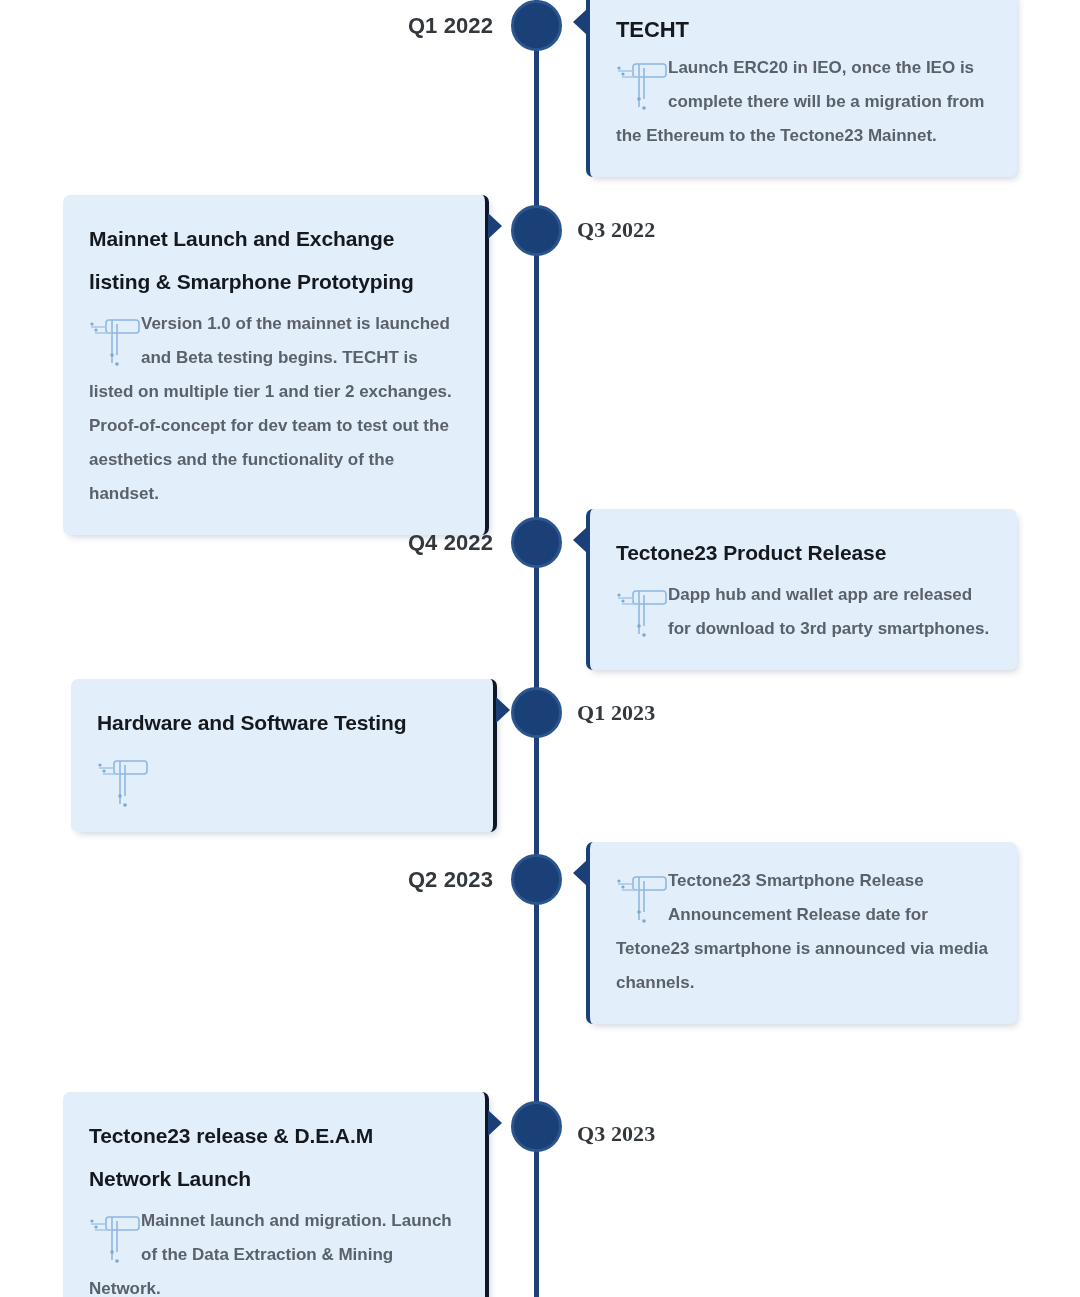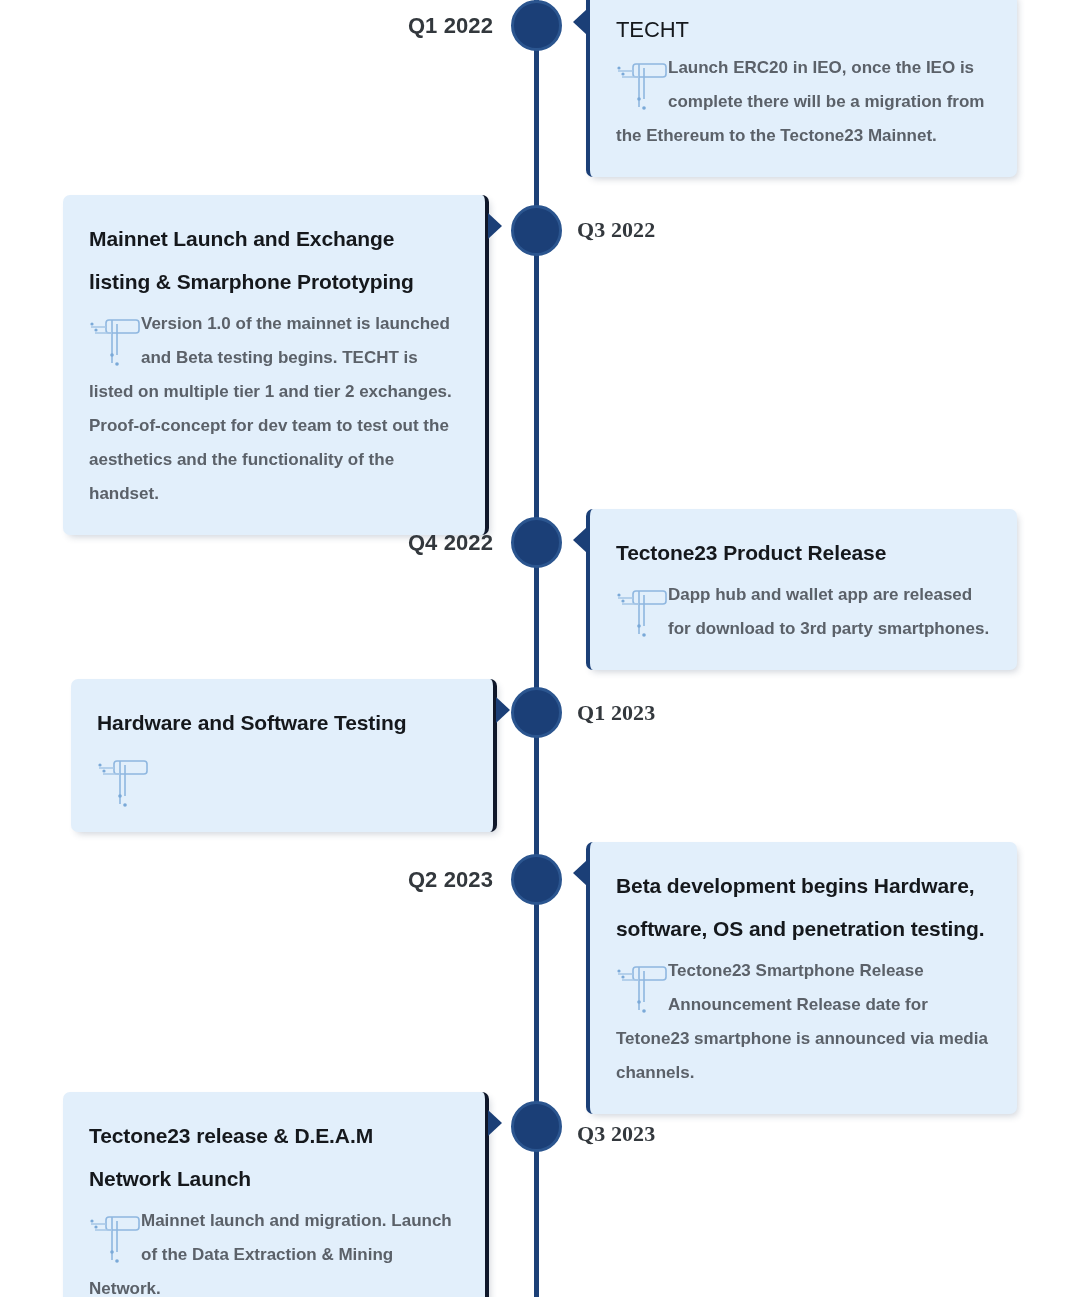--- a/index.html
+++ b/index.html
@@ -110,21 +110,21 @@
   
   .card-title {
     font-size: 21px;
     font-weight: 700;
     color: #15181c;
     line-height: 43px;
     margin: 0 0 4px 0;
     letter-spacing: -0.1px;
   }
   .card-title.thin {
-    font-weight: 400;
+    font-weight: 700;
     font-size: 22px;
     line-height: 34px;
   }
   .card-body {
     font-size: 17px;
     color: #5b6169;
     line-height: 34px;
     margin: 0;
     font-weight: 700;
   }
@@ -275,21 +275,20 @@
         </span>
       </p>
     </div>
   </div>
 
   <div class="tl-row" id="row-4">
     <div class="node"></div>
     <div class="qlabel left">Q2 2023</div>
     <div class="card right">
       <div class="pointer"></div>
-      <h3 class="card-title">Beta development begins Hardware, software, OS and penetration testing.</h3>
       <p class="card-body">
         <span class="brandmark">
           <svg viewBox="0 0 52 54" xmlns="http://www.w3.org/2000/svg">
             <rect x="17" y="7" width="33" height="13" rx="3" fill="none" stroke="#8fb7e0" stroke-width="1.6"></rect>
             <line x1="2" y1="14" x2="17" y2="14" stroke="#a9c8e8" stroke-width="1.6"></line>
             <line x1="23" y1="7" x2="23" y2="50" stroke="#8fb7e0" stroke-width="1.6"></line>
             <line x1="28" y1="11" x2="28" y2="42" stroke="#8fb7e0" stroke-width="1.6"></line>
             <line x1="6" y1="20" x2="23" y2="20" stroke="#a9c8e8" stroke-width="1.6"></line>
             <circle cx="3" cy="11" r="1.6" fill="#7aa9d8"></circle>
             <circle cx="7" cy="17" r="1.6" fill="#7aa9d8"></circle>

